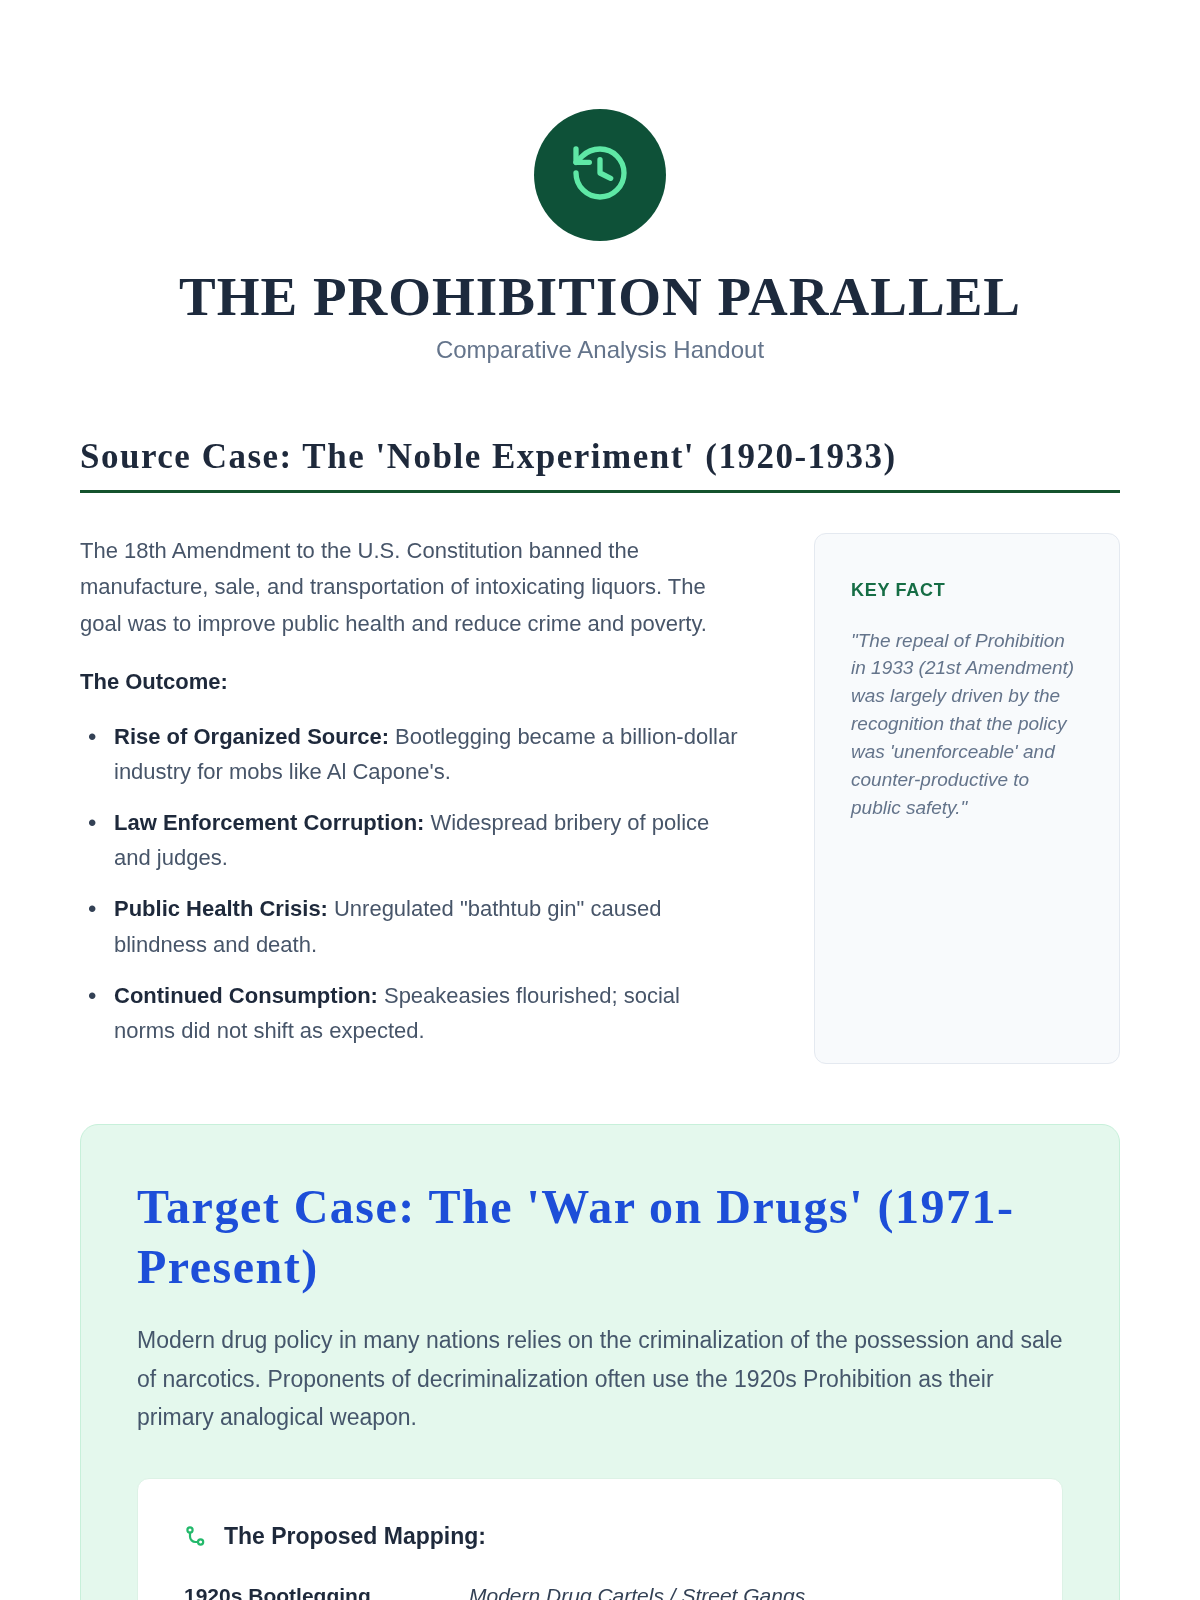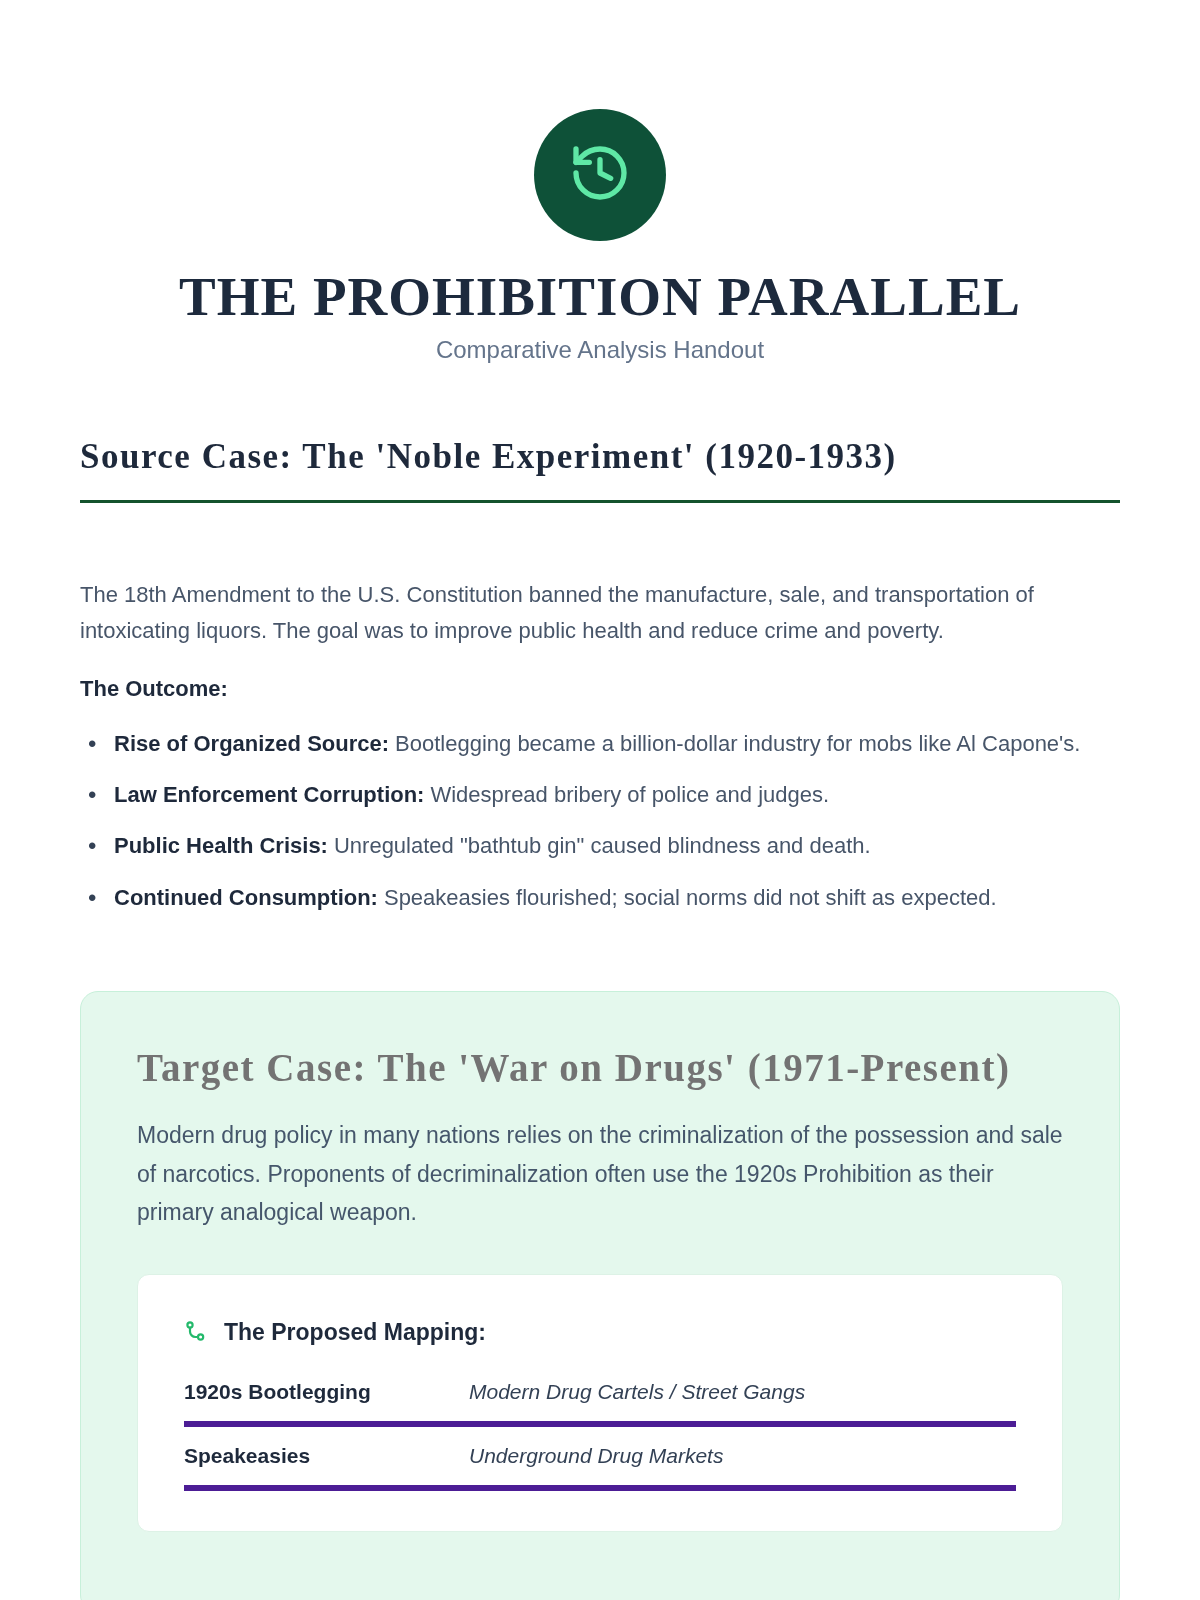--- a/index.html
+++ b/index.html
@@ -41,26 +41,26 @@
   .container { width: 1040px; margin: 0 auto; }
 
   
   .source-section { margin-top: 72px; }
   .source-heading {
     font-family: "Liberation Serif", "DejaVu Serif", serif;
     font-weight: 700;
     font-size: 35px;
     letter-spacing: 1.5px;
     color: #1e293b;
-    padding-bottom: 22px;
+    padding-bottom: 12px;
     border-bottom: 3px solid #14532d;
     line-height: 1.2;
   }
   .columns { display: flex; gap: 72px; margin-top: 40px; }
-  .left-col { flex: 1; min-width: 0; margin-top: 34px; }
+  .left-col { flex: 1; min-width: 0; }
   .intro-text { font-size: 22px; line-height: 1.67; color: #475569; }
   .outcome-label { margin-top: 26px; font-size: 22px; font-weight: 700; color: #1e293b; }
   .outcome-list { list-style: none; margin-top: 24px; }
   .outcome-list li {
     position: relative;
     padding-left: 34px;
     margin-bottom: 16px;
     font-size: 22px;
     line-height: 1.6;
     color: #475569;
@@ -100,23 +100,23 @@
   .target-section {
     margin-top: 60px;
     background: #e4f8ed;
     border: 1.5px solid #c7f0da;
     border-radius: 18px;
     padding: 52px 56px 80px 56px;
   }
   .target-heading {
     font-family: "Liberation Serif", "DejaVu Serif", serif;
     font-weight: 700;
-    font-size: 39px;
+    font-size: 48px;
     letter-spacing: 1.5px;
-    color: #737373;
+    color: #1d4ed8;
     line-height: 1.25;
   }
   .target-intro {
     margin-top: 24px;
     font-size: 23px;
     line-height: 1.67;
     color: #45566b;
   }
   .mapping-card {
     margin-top: 42px;
@@ -174,20 +174,24 @@
           </li>
           <li>
             <strong>Public Health Crisis:</strong><span>Unregulated "bathtub gin" caused blindness and death.</span>
           </li>
           <li>
             <strong>Continued Consumption:</strong><span>Speakeasies flourished; social norms did not shift as expected.</span>
           </li>
         </ul>
       </div>
 
+      <aside class="keyfact-card">
+        <div class="keyfact-label">KEY FACT</div>
+        <div class="keyfact-quote">"The repeal of Prohibition in 1933 (21st Amendment) was largely driven by the recognition that the policy was 'unenforceable' and counter-productive to public safety."</div>
+      </aside>
     </div>
   </section>
 
   <section class="target-section">
     <h2 class="target-heading serif">Target Case: The 'War on Drugs' (1971-Present)</h2>
     <p class="target-intro">Modern drug policy in many nations relies on the criminalization of the possession and sale of narcotics. Proponents of decriminalization often use the 1920s Prohibition as their primary analogical weapon.</p>
 
     <div class="mapping-card">
       <div class="mapping-header">
         <span class="route-icon">

